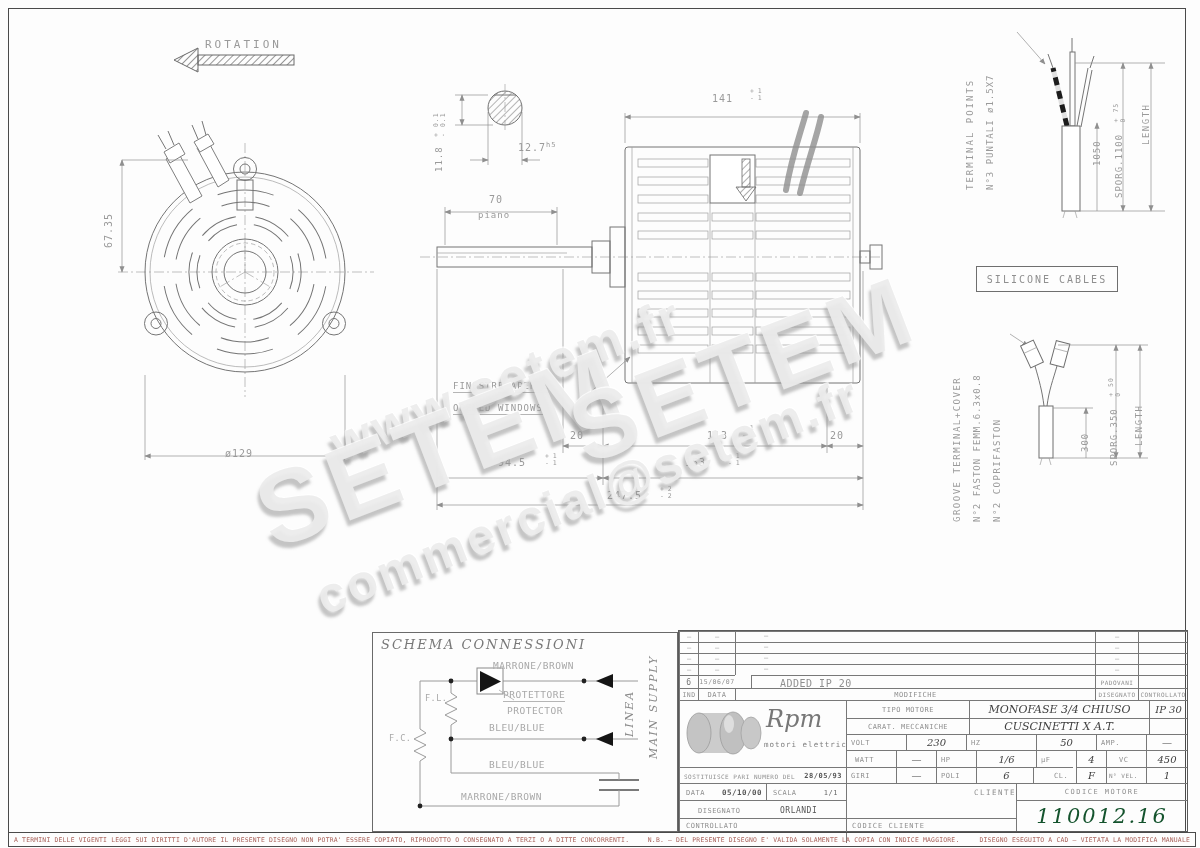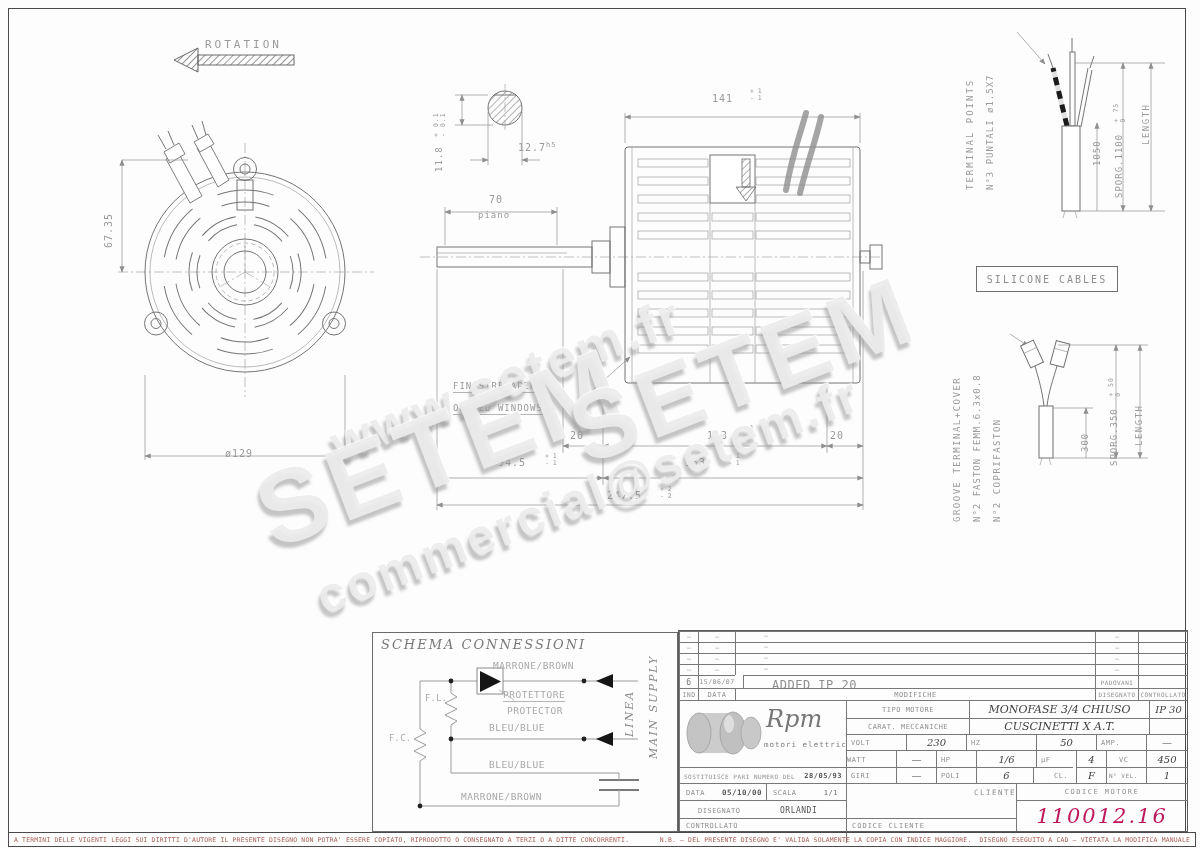--- a/index.html
+++ b/index.html
@@ -389,21 +389,21 @@
     <div class="tbc cc dash" style="left:416px;top:22px;width:43px;height:11px">–</div>
     <div class="tbc" style="left:459px;top:22px;width:49px;height:11px"></div>
     <div class="tbc cc dash" style="left:0;top:33px;width:19px;height:11px">–</div>
     <div class="tbc cc dash" style="left:19px;top:33px;width:37px;height:11px">–</div>
     <div class="tbc dash" style="left:56px;top:33px;width:360px;height:11px;padding-left:28px">–</div>
     <div class="tbc cc dash" style="left:416px;top:33px;width:43px;height:11px">–</div>
     <div class="tbc" style="left:459px;top:33px;width:49px;height:11px"></div>
 
     <div class="tbc cc lbl" style="left:0;top:44px;width:19px;height:13px;font-size:8px;color:#777">6</div>
     <div class="tbc cc lbl" style="left:19px;top:44px;width:37px;height:13px;font-size:6.5px">15/06/07</div>
-    <div class="tbc lbl" style="left:64px;top:44px;width:360px;height:13px;font-size:12px;padding:2px 0 0 28px">ADDED IP 20</div>
+    <div class="tbc lbl" style="left:72px;top:44px;width:360px;height:13px;font-size:10px;padding:2px 0 0 28px">ADDED IP 20</div>
     <div class="tbc cc lbl" style="left:416px;top:44px;width:43px;height:13px;font-size:6px">PADOVANI</div>
     <div class="tbc" style="left:459px;top:44px;width:49px;height:13px"></div>
 
     <div class="tbc cc lbl" style="left:0;top:57px;width:19px;height:12px;font-size:6.5px">IND</div>
     <div class="tbc cc lbl" style="left:19px;top:57px;width:37px;height:12px">DATA</div>
     <div class="tbc cc lbl" style="left:56px;top:57px;width:360px;height:12px">MODIFICHE</div>
     <div class="tbc cc lbl" style="left:416px;top:57px;width:43px;height:12px;font-size:6px">DISEGNATO</div>
     <div class="tbc cc lbl" style="left:459px;top:57px;width:49px;height:12px;font-size:6px">CONTROLLATO</div>
 
     <div class="tbc" style="left:0;top:69px;width:167px;height:67px">
@@ -425,21 +425,21 @@
     <div class="tbc cc val" style="left:290px;top:87px;width:180px;height:16px;font-size:11px">CUSCINETTI X A.T.</div>
     <div class="tbc" style="left:470px;top:87px;width:38px;height:16px"></div>
 
     <div class="tbc lbl" style="left:167px;top:103px;width:60px;height:16px;padding:4px 0 0 4px">VOLT</div>
     <div class="tbc cc val" style="left:227px;top:103px;width:60px;height:16px;font-size:10px">230</div>
     <div class="tbc lbl" style="left:287px;top:103px;width:70px;height:16px;padding:4px 0 0 4px">HZ</div>
     <div class="tbc cc val" style="left:357px;top:103px;width:60px;height:16px;font-size:10px">50</div>
     <div class="tbc lbl" style="left:417px;top:103px;width:50px;height:16px;padding:4px 0 0 4px">AMP.</div>
     <div class="tbc cc val" style="left:467px;top:103px;width:41px;height:16px;font-size:10px">—</div>
 
-    <div class="tbc lbl" style="left:167px;top:119px;width:50px;height:17px;padding:5px 0 0 0">WATT</div>
+    <div class="tbc lbl" style="left:167px;top:119px;width:50px;height:17px;padding:5px 0 0 8px">WATT</div>
     <div class="tbc cc val" style="left:217px;top:119px;width:40px;height:17px;font-size:10px">—</div>
     <div class="tbc lbl" style="left:257px;top:119px;width:40px;height:17px;padding:5px 0 0 4px">HP</div>
     <div class="tbc cc val" style="left:297px;top:119px;width:60px;height:17px;font-size:10px">1/6</div>
     <div class="tbc lbl" style="left:357px;top:119px;width:40px;height:17px;padding:5px 0 0 4px">µF</div>
     <div class="tbc cc val" style="left:397px;top:119px;width:30px;height:17px;font-size:10px">4</div>
     <div class="tbc lbl" style="left:427px;top:119px;width:40px;height:17px;padding:5px 0 0 12px">VC</div>
     <div class="tbc cc val" style="left:467px;top:119px;width:41px;height:17px;font-size:10px">450</div>
 
     <div class="tbc lbl" style="left:167px;top:136px;width:50px;height:16px;padding:4px 0 0 4px">GIRI</div>
     <div class="tbc cc val" style="left:217px;top:136px;width:40px;height:16px;font-size:10px">—</div>
@@ -472,28 +472,28 @@
       <span class="lbl" style="position:absolute;left:6px;top:3px">CONTROLLATO</span>
     </div>
 
     <div class="tbc" style="left:167px;top:152px;width:170px;height:35px">
       <span class="lbl" style="position:absolute;left:0;right:0;top:4px;text-align:right;font-size:7.5px;letter-spacing:1.5px">CLIENTE</span>
     </div>
     <div class="tbc" style="left:167px;top:187px;width:170px;height:25px">
       <span class="lbl" style="position:absolute;left:5px;top:3px;letter-spacing:1px">CODICE CLIENTE</span>
     </div>
     <div class="tbc cc lbl" style="left:337px;top:152px;width:171px;height:17px;letter-spacing:1.5px">CODICE MOTORE</div>
-    <div class="tbc cc val" style="left:337px;top:169px;width:171px;height:31px;font-size:21px;letter-spacing:2px;color:#be185d">110012.16</div>
+    <div class="tbc cc val" style="left:337px;top:169px;width:171px;height:31px;font-size:21px;letter-spacing:2px;color:#14532d">110012.16</div>
   </div>
 
   <div id="footer">
     <span>A TERMINI DELLE VIGENTI LEGGI SUI DIRITTI D'AUTORE IL PRESENTE DISEGNO NON POTRA' ESSERE COPIATO, RIPRODOTTO O CONSEGNATO A TERZI O A DITTE CONCORRENTI.</span>
     <span>
       <span>N.B. – DEL PRESENTE DISEGNO E' VALIDA SOLAMENTE LA COPIA CON INDICE MAGGIORE.</span>
-      <span style="margin-left:4px">DISEGNO ESEGUITO A CAD – VIETATA LA MODIFICA MANUALE</span>
+      <span style="margin-left:16px">DISEGNO ESEGUITO A CAD – VIETATA LA MODIFICA MANUALE</span>
     </span>
   </div>
 
   <div class="wm" style="left:322px;top:418px;font-size:52px">www.setem.fr</div>
   <div class="wm" style="left:240px;top:462px;font-size:103px;letter-spacing:6px">SETEM</div>
   <div class="wm" style="left:555px;top:383px;font-size:96px;letter-spacing:6px">SETEM</div>
   <div class="wm" style="left:308px;top:572px;font-size:50px">commercial@setem.fr</div>
 </div>
 
 </body></html>

